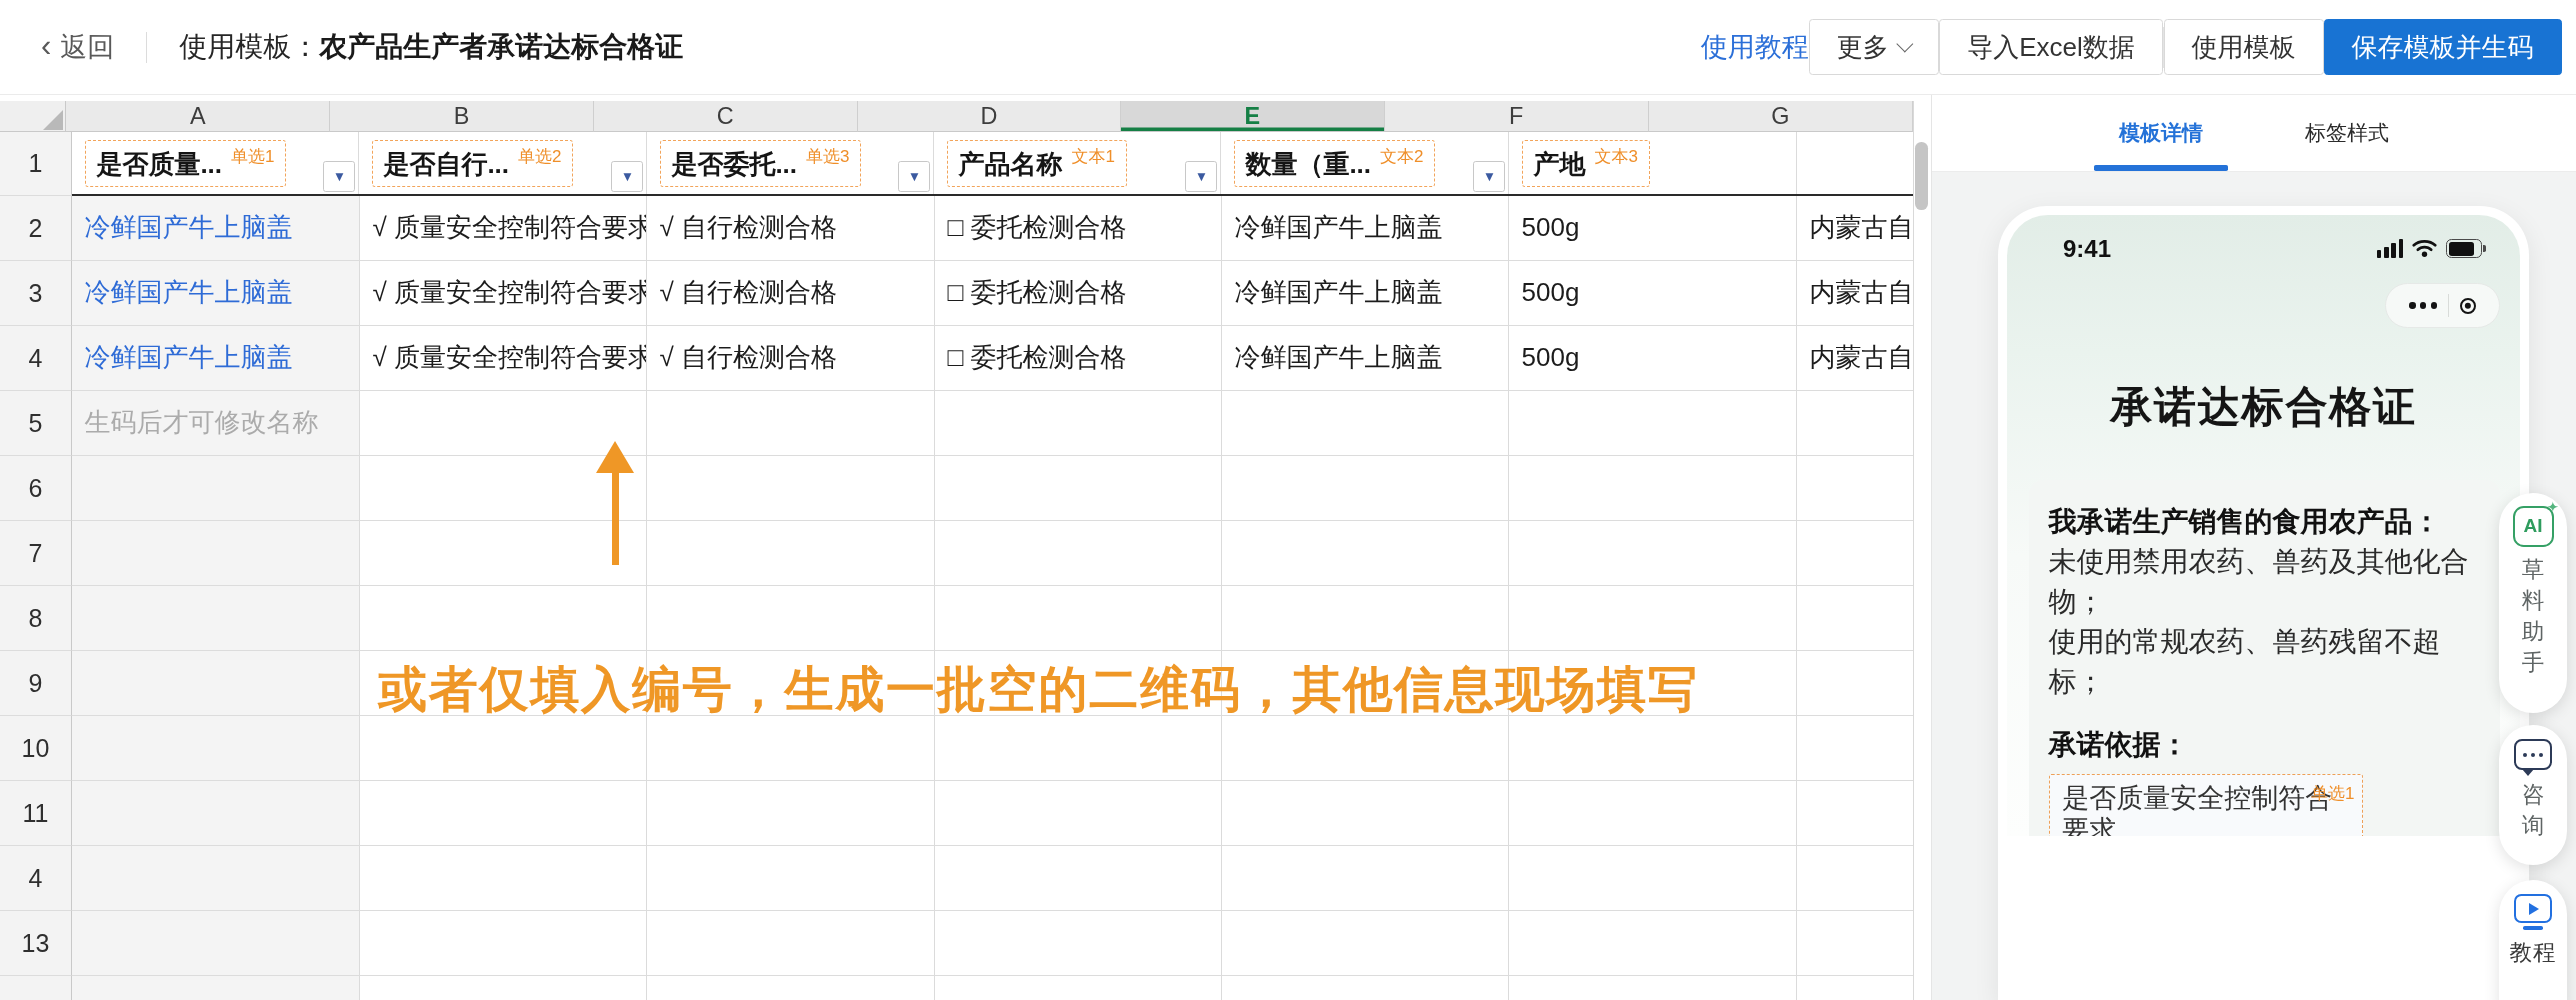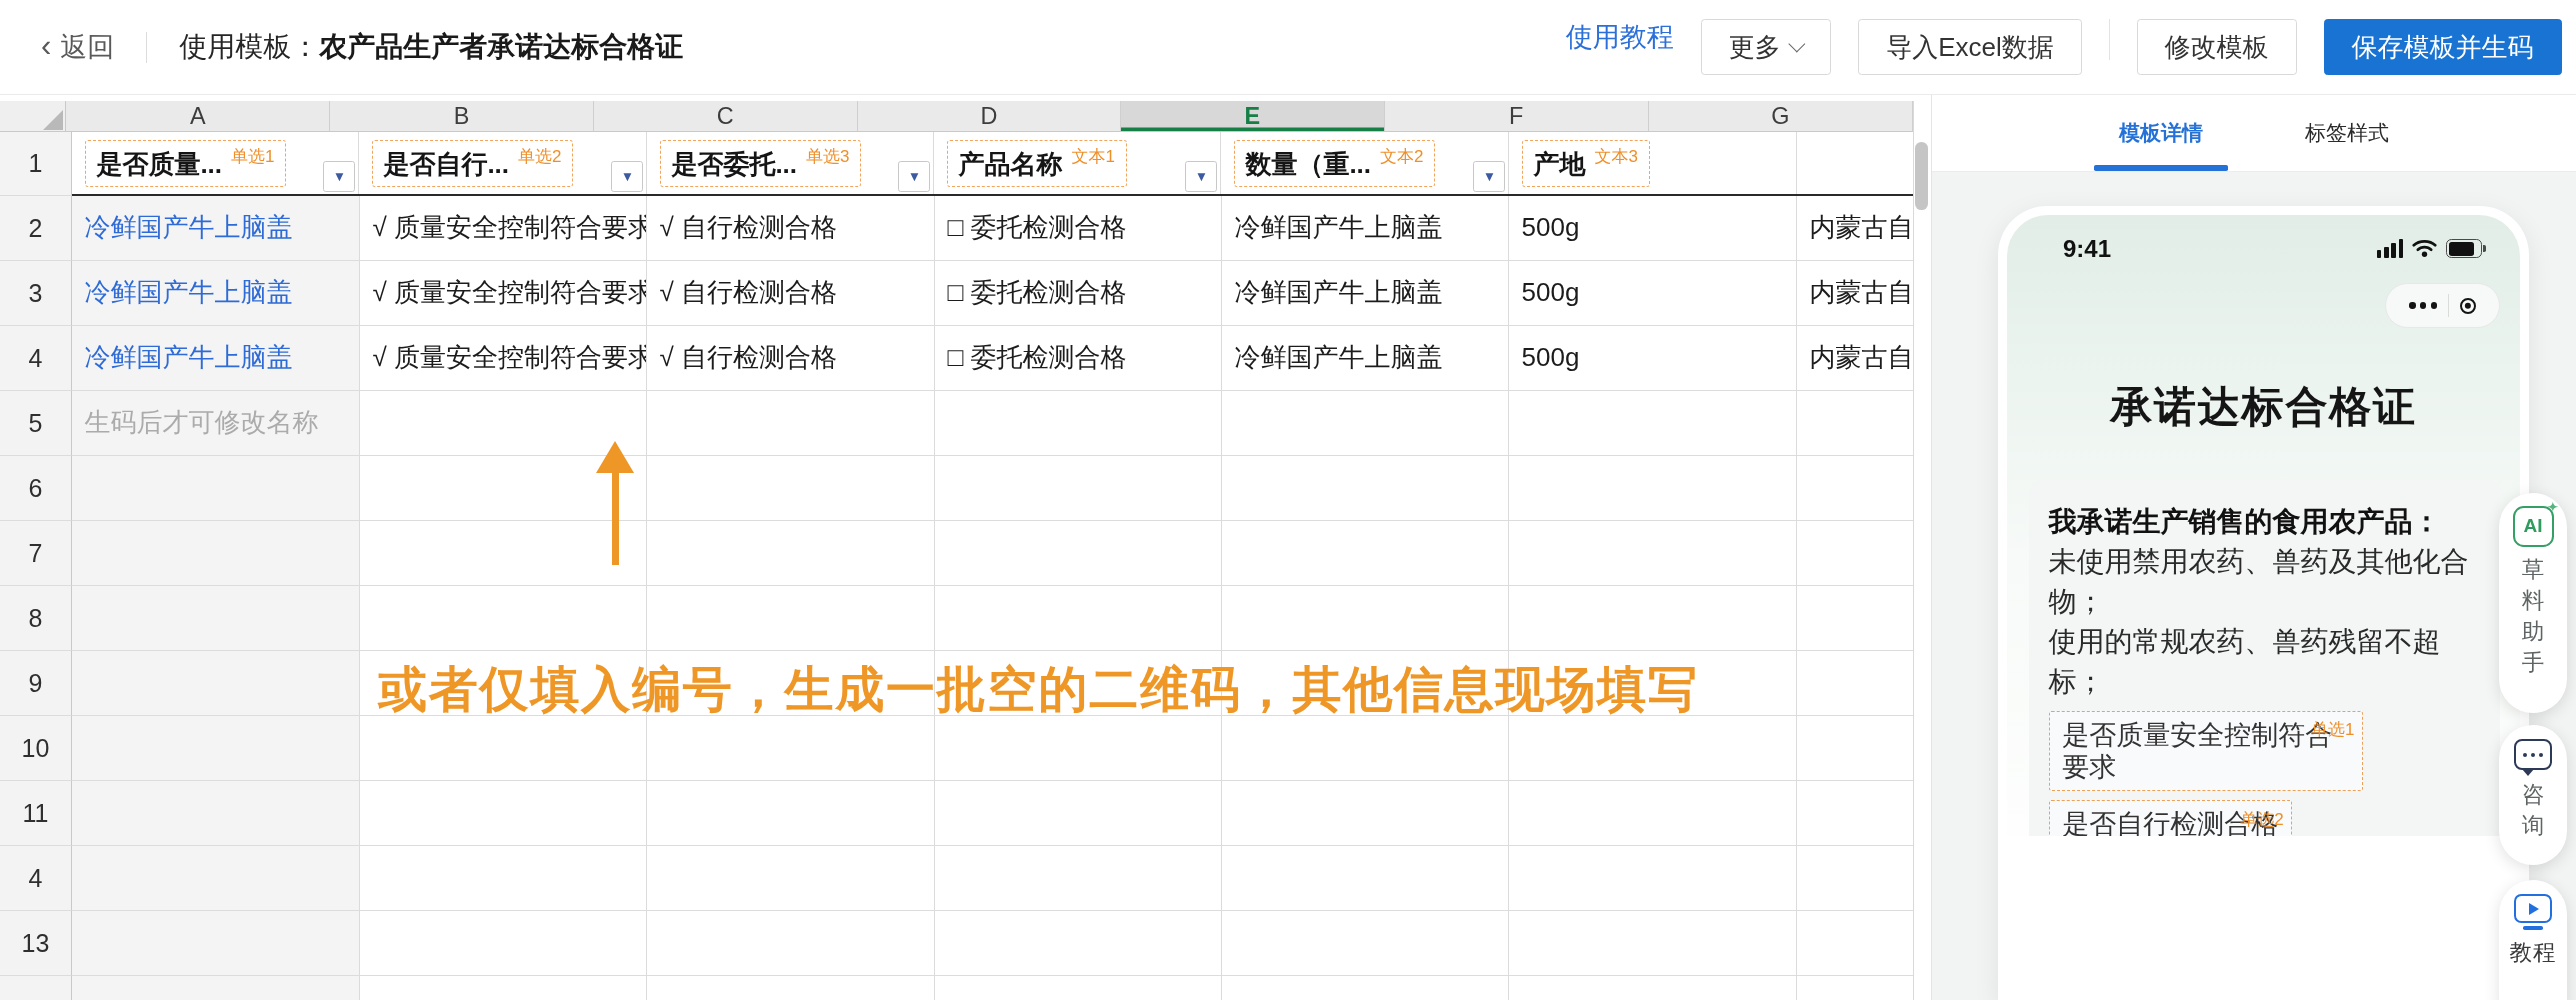--- a/index.html
+++ b/index.html
@@ -8,21 +8,21 @@
   body { position:relative; }
 
   
   .topbar { position:absolute; left:0; top:0; width:2576px; height:95px; background:#fff;
     border-bottom:0.9px solid #ebebeb; display:flex; align-items:center; padding:0 14.4px 0 41px; }
   .back { display:flex; align-items:center; gap:9px; color:#595959; font-size:27px; cursor:pointer; }
   .back .chev { font-size:31px; line-height:1; margin-top:-3.6px; }
   .tb-divider { width:0.9px; height:31px; background:#dcdcdc; margin:0 32px; }
   .title-prefix { font-size:28px; color:#262626; }
   .title-main { font-size:28px; color:#1a1a1a; font-weight:bold; }
-  .tb-right { margin-left:auto; display:flex; gap:27px; }
+  .tb-right { margin-left:auto; display:flex; align-items:center; }
   .tb-link { color:#2b6fd8; font-size:27px; cursor:pointer; }
   .tb-btn { height:56px; padding:0 27px; border:0.9px solid #d9d9d9; border-radius:3.6px; background:#fff;
     font-size:26px; color:#333; display:flex; align-items:center; gap:10.8px; cursor:pointer; }
   .caret-down { width:11.7px; height:11.7px; border-right:1.8px solid #666; border-bottom:1.8px solid #666;
     transform:rotate(45deg); margin-top:-5.4px; }
   .tb-sep2 { width:0.9px; height:41px; background:#e3e3e3; }
   .tb-btn.primary { background:#1873d3; border-color:#1873d3; color:#fff; }
 
   
   .sheet { position:absolute; left:0; top:95px; width:1931px; height:905px; background:#fff; }
@@ -155,21 +155,21 @@
   <span class="title-prefix">使用模板：</span>
   <span class="title-main">农产品生产者承诺达标合格证</span>
   <div class="tb-right">
     <span class="tb-link">使用教程</span>
     <div class="tb-btn">
       <span>更多</span>
       <span class="caret-down"></span>
     </div>
     <button class="tb-btn">导入Excel数据</button>
     <div class="tb-sep2"></div>
-    <button class="tb-btn">修改模板</button>
+    <button class="tb-btn">使用模板</button>
     <button class="tb-btn primary">保存模板并生码</button>
   </div>
 </div>
 
 <div class="sheet">
   <div class="grid-viewport">
     <div class="letter-strip" id="letterStrip">
       <div class="corner-cell">
         <div class="tri"></div>
       </div>
@@ -400,20 +400,21 @@
           </span>
         <span class="cap-div"></span>
         <span class="cap-target"></span>
       </div>
       <div class="p-title">承诺达标合格证</div>
 
       <div class="p-card">
         <div class="p-h">我承诺生产销售的食用农产品：</div>
         <div class="p-line">未使用禁用农药、兽药及其他化合物；</div>
         <div class="p-line">使用的常规农药、兽药残留不超标；</div>
+        <div class="p-h p-h2">承诺依据：</div>
         <div id="basisList">
             <div class="basis-box w1"><span>是否质量安全控制符合要求</span><span class="b-tag">单选1</span></div>
             <div class="basis-box"><span>是否自行检测合格</span><span class="b-tag">单选2</span></div>
             <div class="basis-box"><span>是否委托检测合格</span><span class="b-tag">单选3</span></div>
           </div>
       </div>
 
       <div class="p-field-label">产品名称</div>
       <div class="p-field-stub"></div>
     </div>

